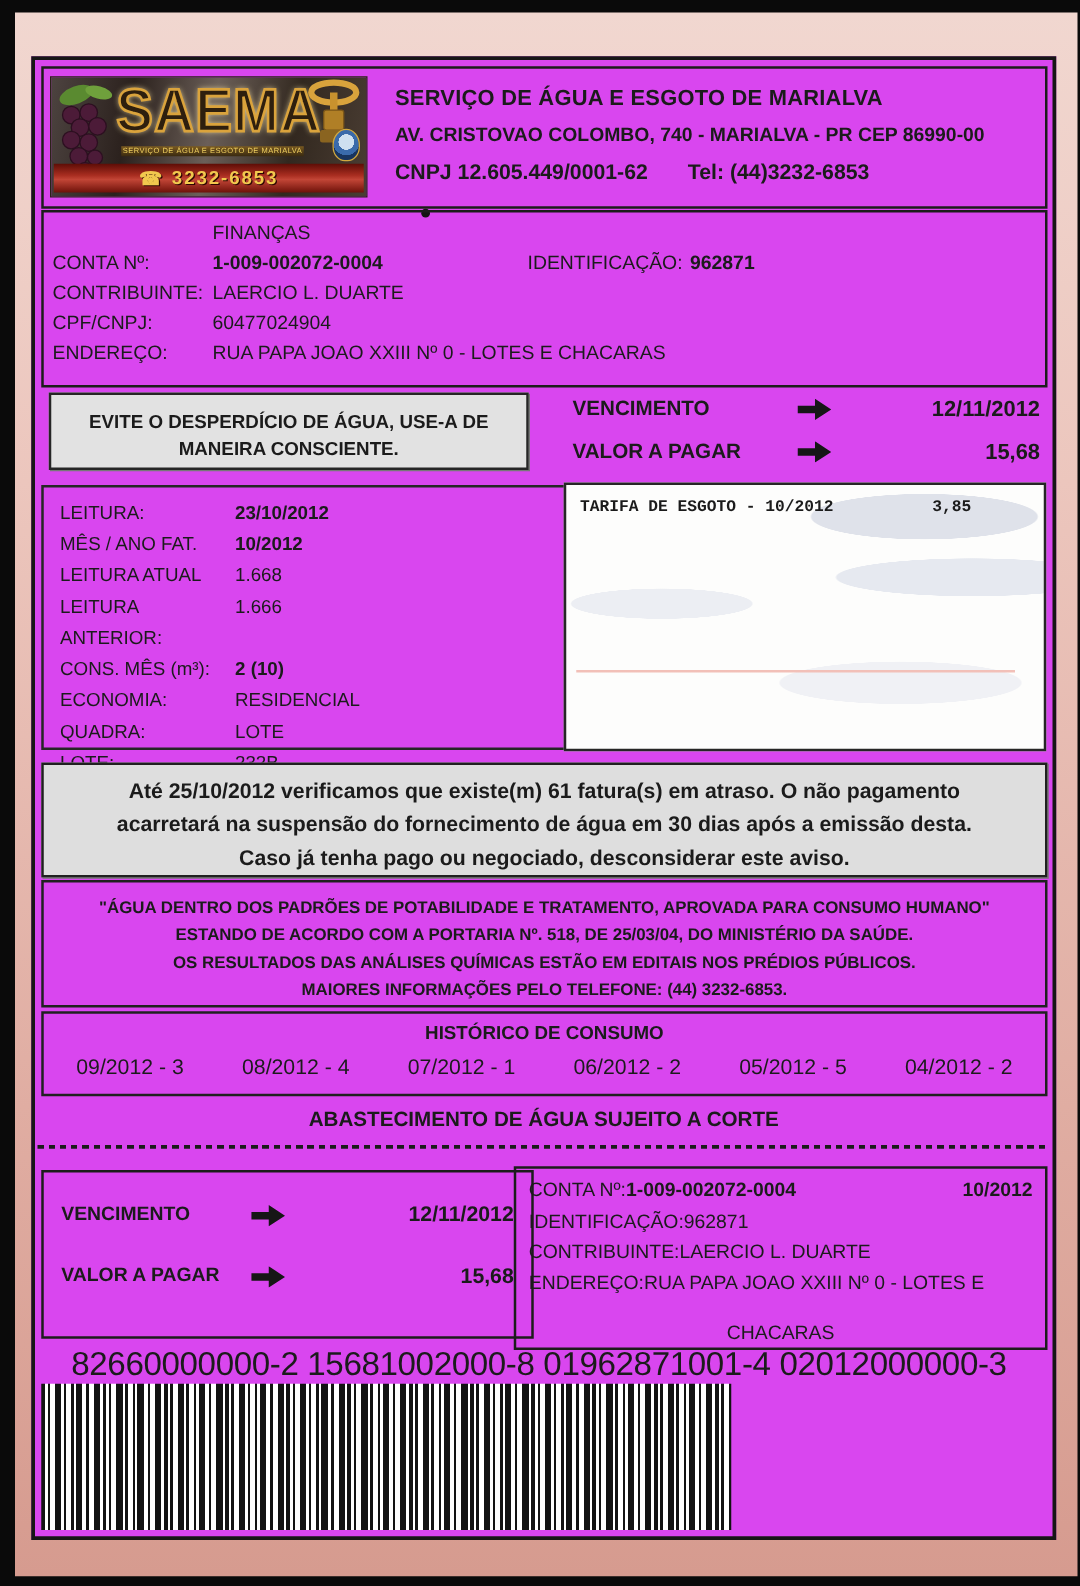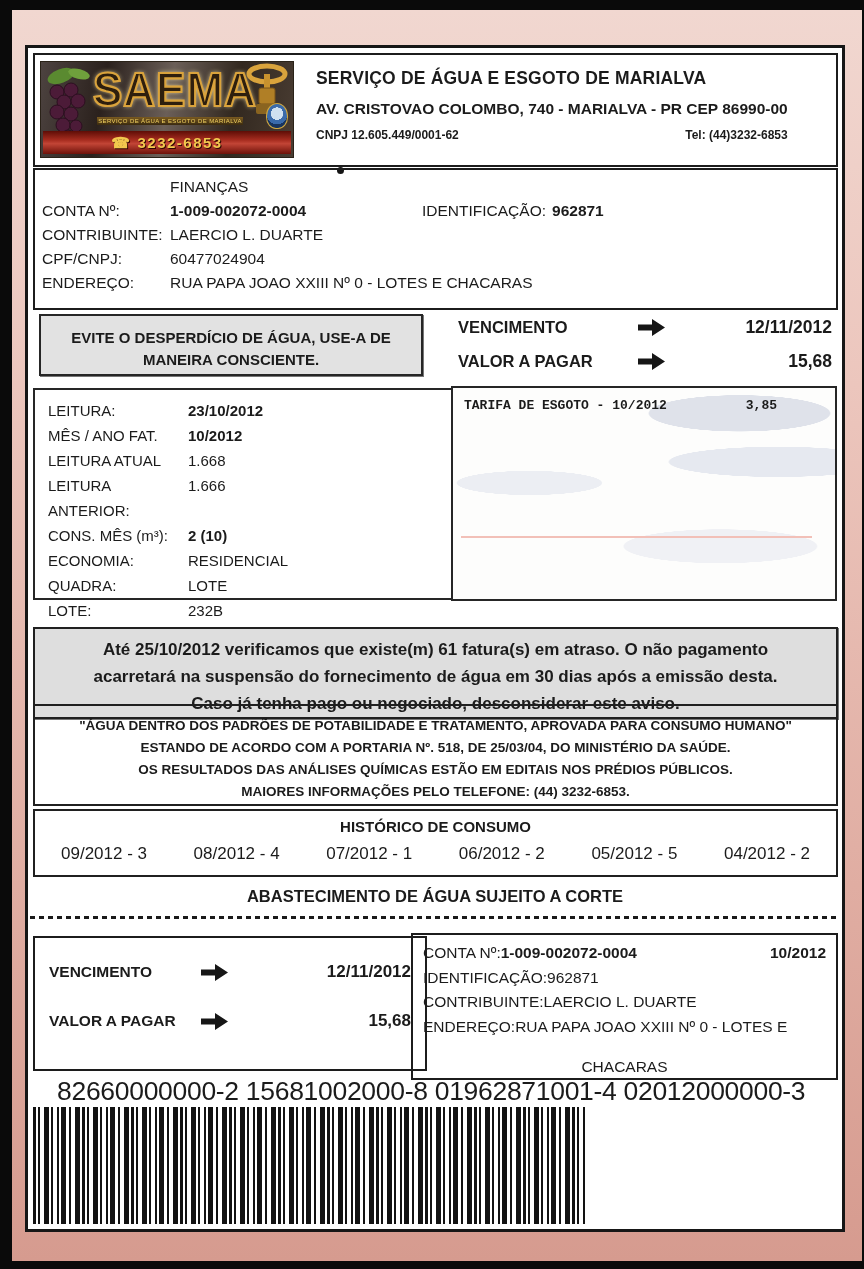--- a/index.html
+++ b/index.html
@@ -7,21 +7,21 @@
     width:864px;height:1269px;position:relative;overflow:hidden;
     background:#0a0a0a;
     font-family:"Liberation Sans",sans-serif;color:#1b1b1b;
   }
   .scan-bg{
     position:absolute;left:12px;top:10px;right:2px;bottom:8px;
     background:linear-gradient(180deg,#f1d7d0 0%,#ecc6bd 30%,#e0ada2 70%,#d69b8f 100%);
   }
   .doc{
     position:absolute;left:25px;top:45px;width:814px;height:1181px;
-    background:#ffffff;border:3px solid #161616;
+    background:#d946ef;border:3px solid #161616;
   }
   .speck{position:absolute;left:309px;top:119px;width:7px;height:7px;border-radius:50%;background:#141414;}
 
   
   .header-box{position:absolute;left:5px;top:5px;right:4px;height:110px;border:2px solid #1c1c1c;display:flex;}
   .logo{width:252px;height:95px;margin:6px 0 0 5px;position:relative;
     background:linear-gradient(100deg,#4d4340 0%,#2b211d 25%,#6b5f58 50%,#32281f 75%,#4a3d33 100%);
     border:1px solid #2a2218;overflow:hidden;}
   .saema{position:absolute;left:52px;top:0px;width:152px;text-align:center;
     font-size:44px;font-weight:bold;letter-spacing:1px;color:#2e1f0e;
@@ -35,21 +35,21 @@
     display:flex;align-items:center;justify-content:center;gap:6px;
     color:#f2c84e;font-weight:bold;font-size:15px;letter-spacing:1.5px;text-shadow:1px 1px 0 #2e0502;}
   .grapes{position:absolute;left:0;top:2px;}
   .valve{position:absolute;right:2px;top:0;}
   .logo-badge{position:absolute;right:5px;bottom:28px;width:20px;height:24px;
     background:radial-gradient(circle at 50% 40%,#cfe0f0 0 35%,#3a6aaa 36% 60%,#18345e 61% 100%);
     border-radius:50% 50% 45% 45%;border:1px solid #d0a840;}
   .header-text{margin-left:22px;padding-top:13px;}
   .company{font-size:17.5px;font-weight:bold;letter-spacing:.2px;white-space:nowrap;}
   .addr{font-size:15.5px;font-weight:bold;margin-top:11px;white-space:nowrap;}
-  .cnpj-row{display:flex;gap:8px;font-size:12px;font-weight:bold;margin-top:10px;justify-content:space-between;}
+  .cnpj-row{display:flex;gap:32px;font-size:17px;font-weight:bold;margin-top:10px;}
 
   
   .account-box{position:absolute;left:5px;top:120px;right:4px;height:133px;border:2px solid #1c1c1c;
     padding:5px 4px 0 7px;font-size:15.5px;}
   .acc-row{display:flex;line-height:24px;}
   .acc-label{flex:0 0 128px;}
   .acc-dept{margin-left:128px;line-height:24px;}
   .acc-val-conta{font-weight:bold;flex:0 0 252px;}
   .acc-ident{display:flex;gap:6px;}
   .acc-ident .v{font-weight:bold;}
@@ -75,21 +75,21 @@
     background:
       linear-gradient(#f2c0b8,#f2c0b8) no-repeat 8px 148px / 92% 2px,
       radial-gradient(ellipse 150px 30px at 75% 12%,#dfe2ea 0 60%,transparent 61%),
       radial-gradient(ellipse 180px 25px at 85% 35%,#e6e9f0 0 60%,transparent 61%),
       radial-gradient(ellipse 120px 20px at 20% 45%,#eceef3 0 60%,transparent 61%),
       radial-gradient(ellipse 160px 28px at 70% 75%,#f0f1f5 0 60%,transparent 61%),
       #fdfdfc;}
   .t-row{display:flex;justify-content:space-between;padding-right:58px;line-height:17px;}
 
   
-  .warn{position:absolute;left:5px;top:579px;right:4px;height:81px;border:2px solid #202020;
+  .warn{position:absolute;left:5px;top:562px;right:4px;height:81px;border:2px solid #202020;
     background:#dedede;box-shadow:1px 1px 0 #777;
     text-align:center;font-weight:bold;font-size:17px;padding-top:7px;line-height:27px;}
   .quality{position:absolute;left:5px;top:656px;right:4px;height:89px;border:2px solid #202020;
     text-align:center;font-weight:bold;font-size:13.5px;padding-top:9px;line-height:22px;}
 
   
   .history{position:absolute;left:5px;top:761px;right:4px;height:64px;border:2px solid #202020;}
   .hist-title{text-align:center;font-weight:bold;font-size:15px;margin-top:7px;}
   .hist-items{display:flex;justify-content:space-between;padding:0 26px;font-size:17px;margin-top:9px;}
 

